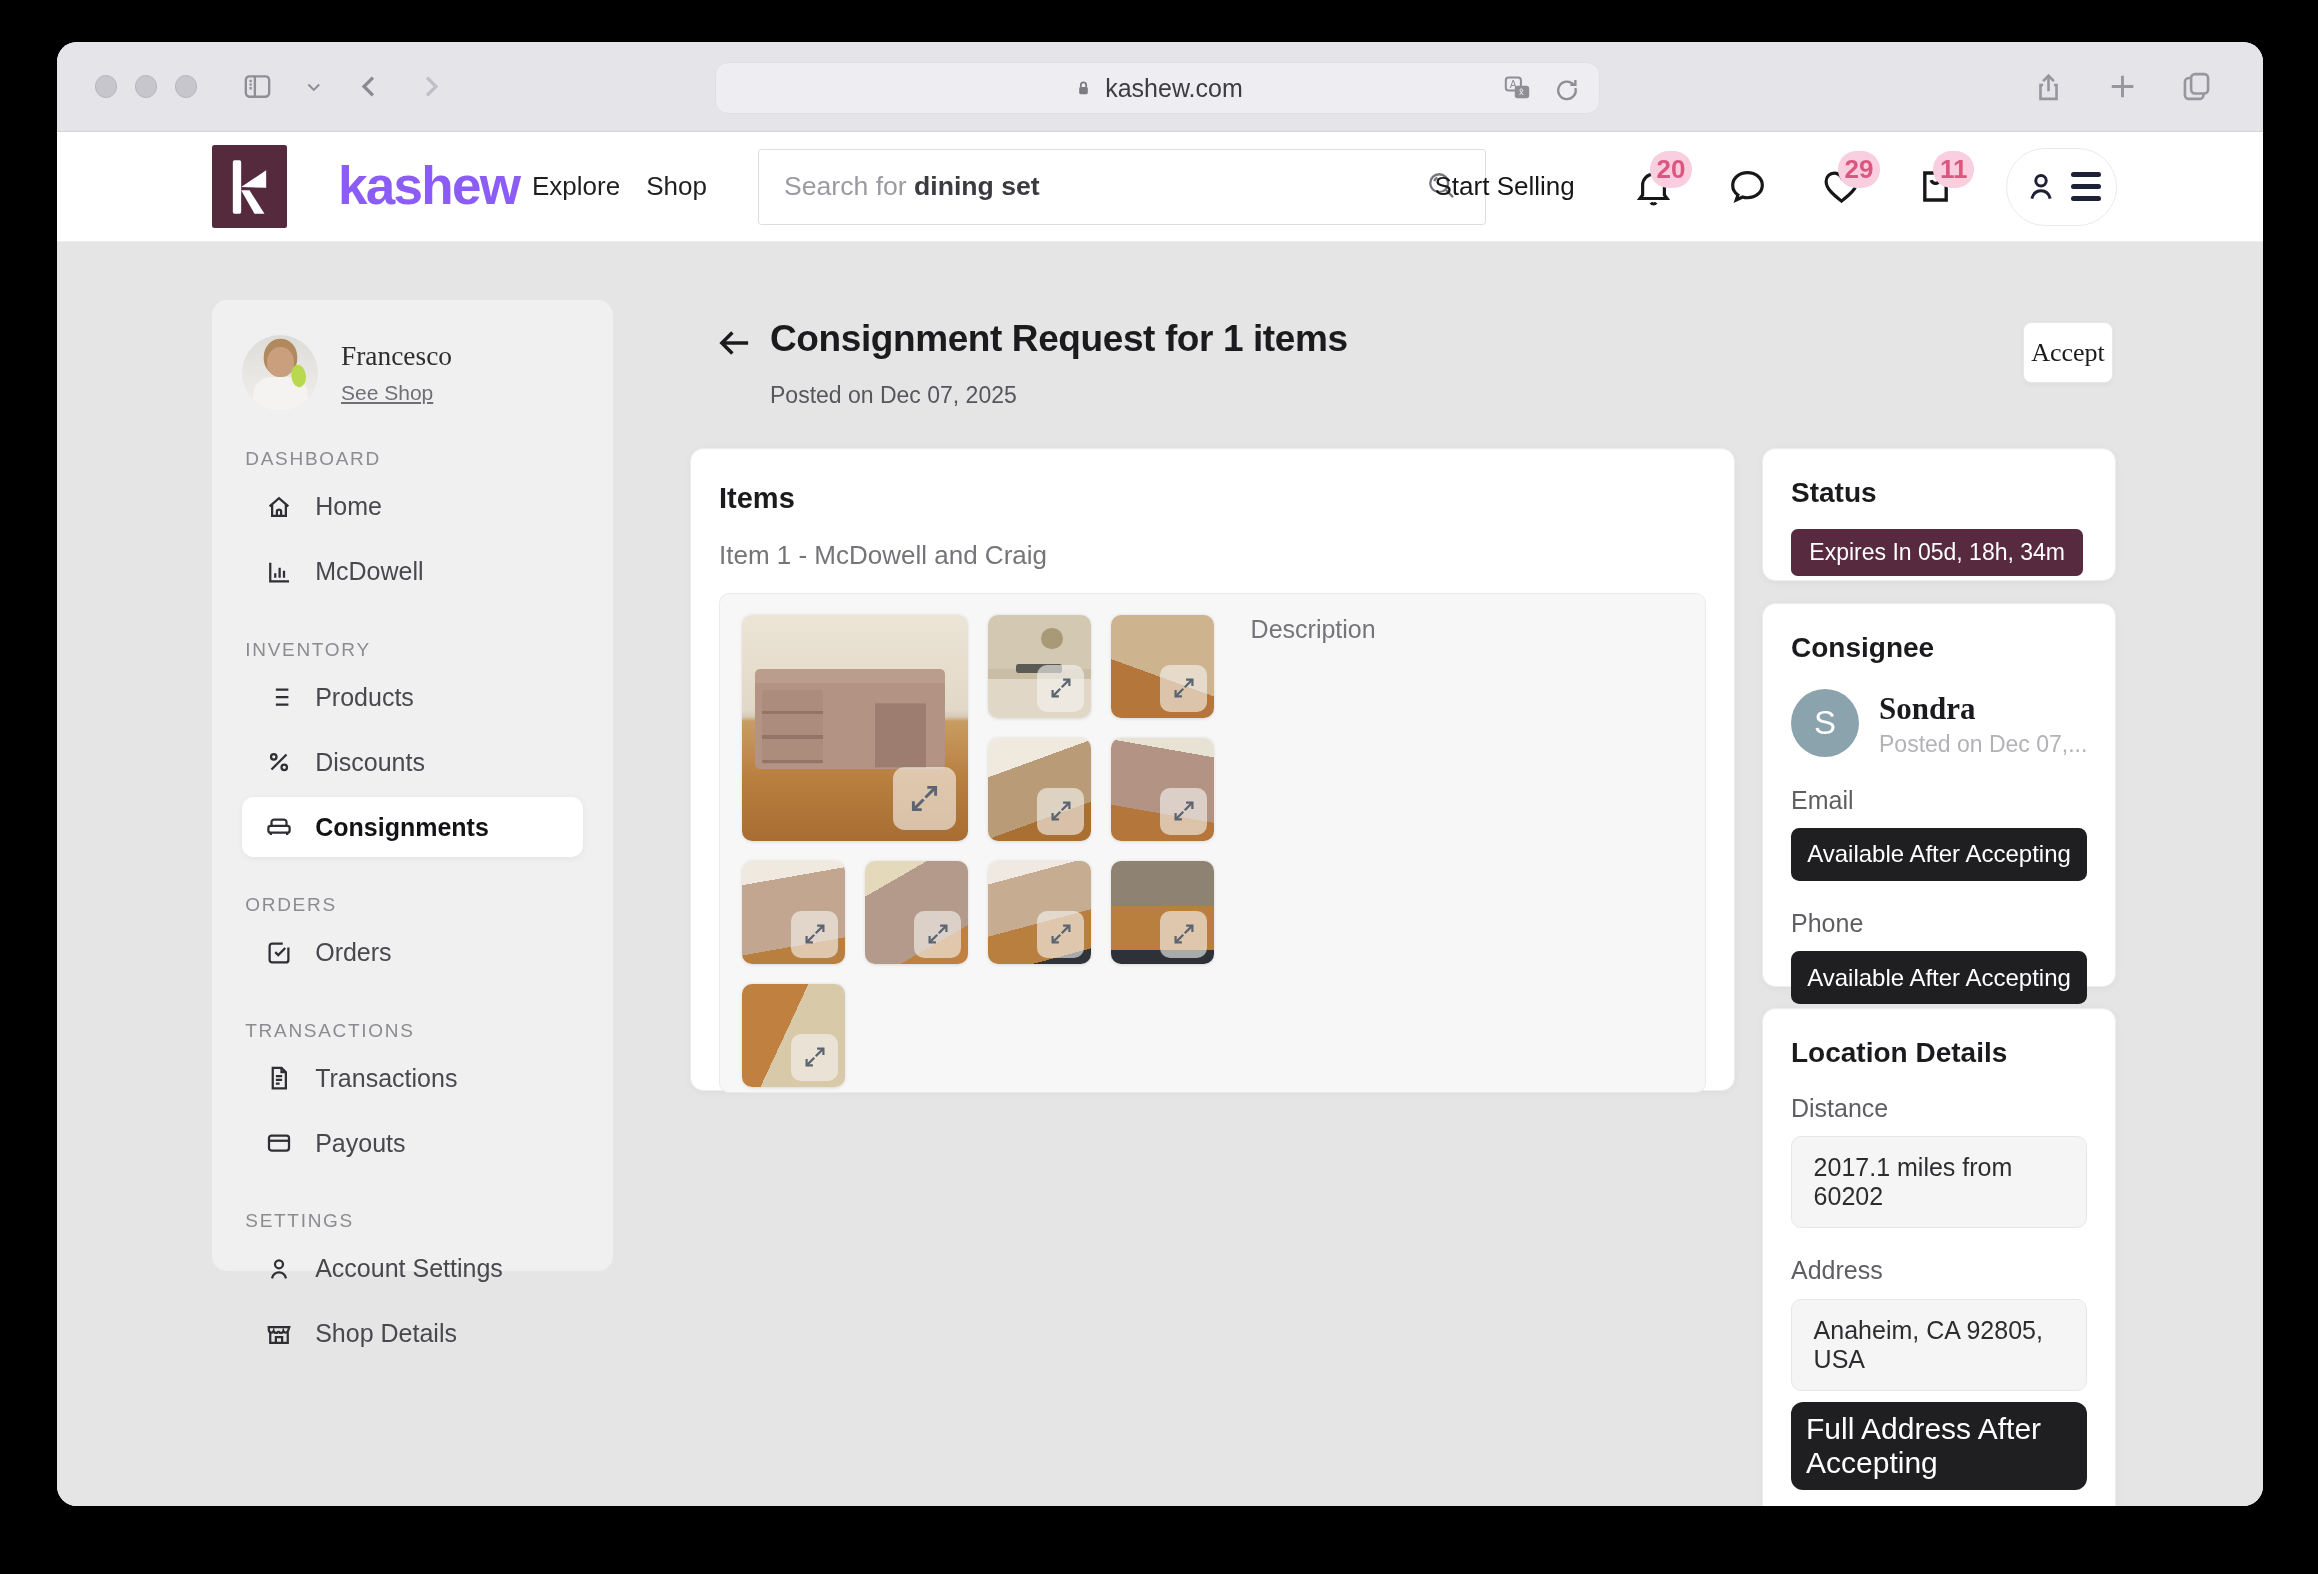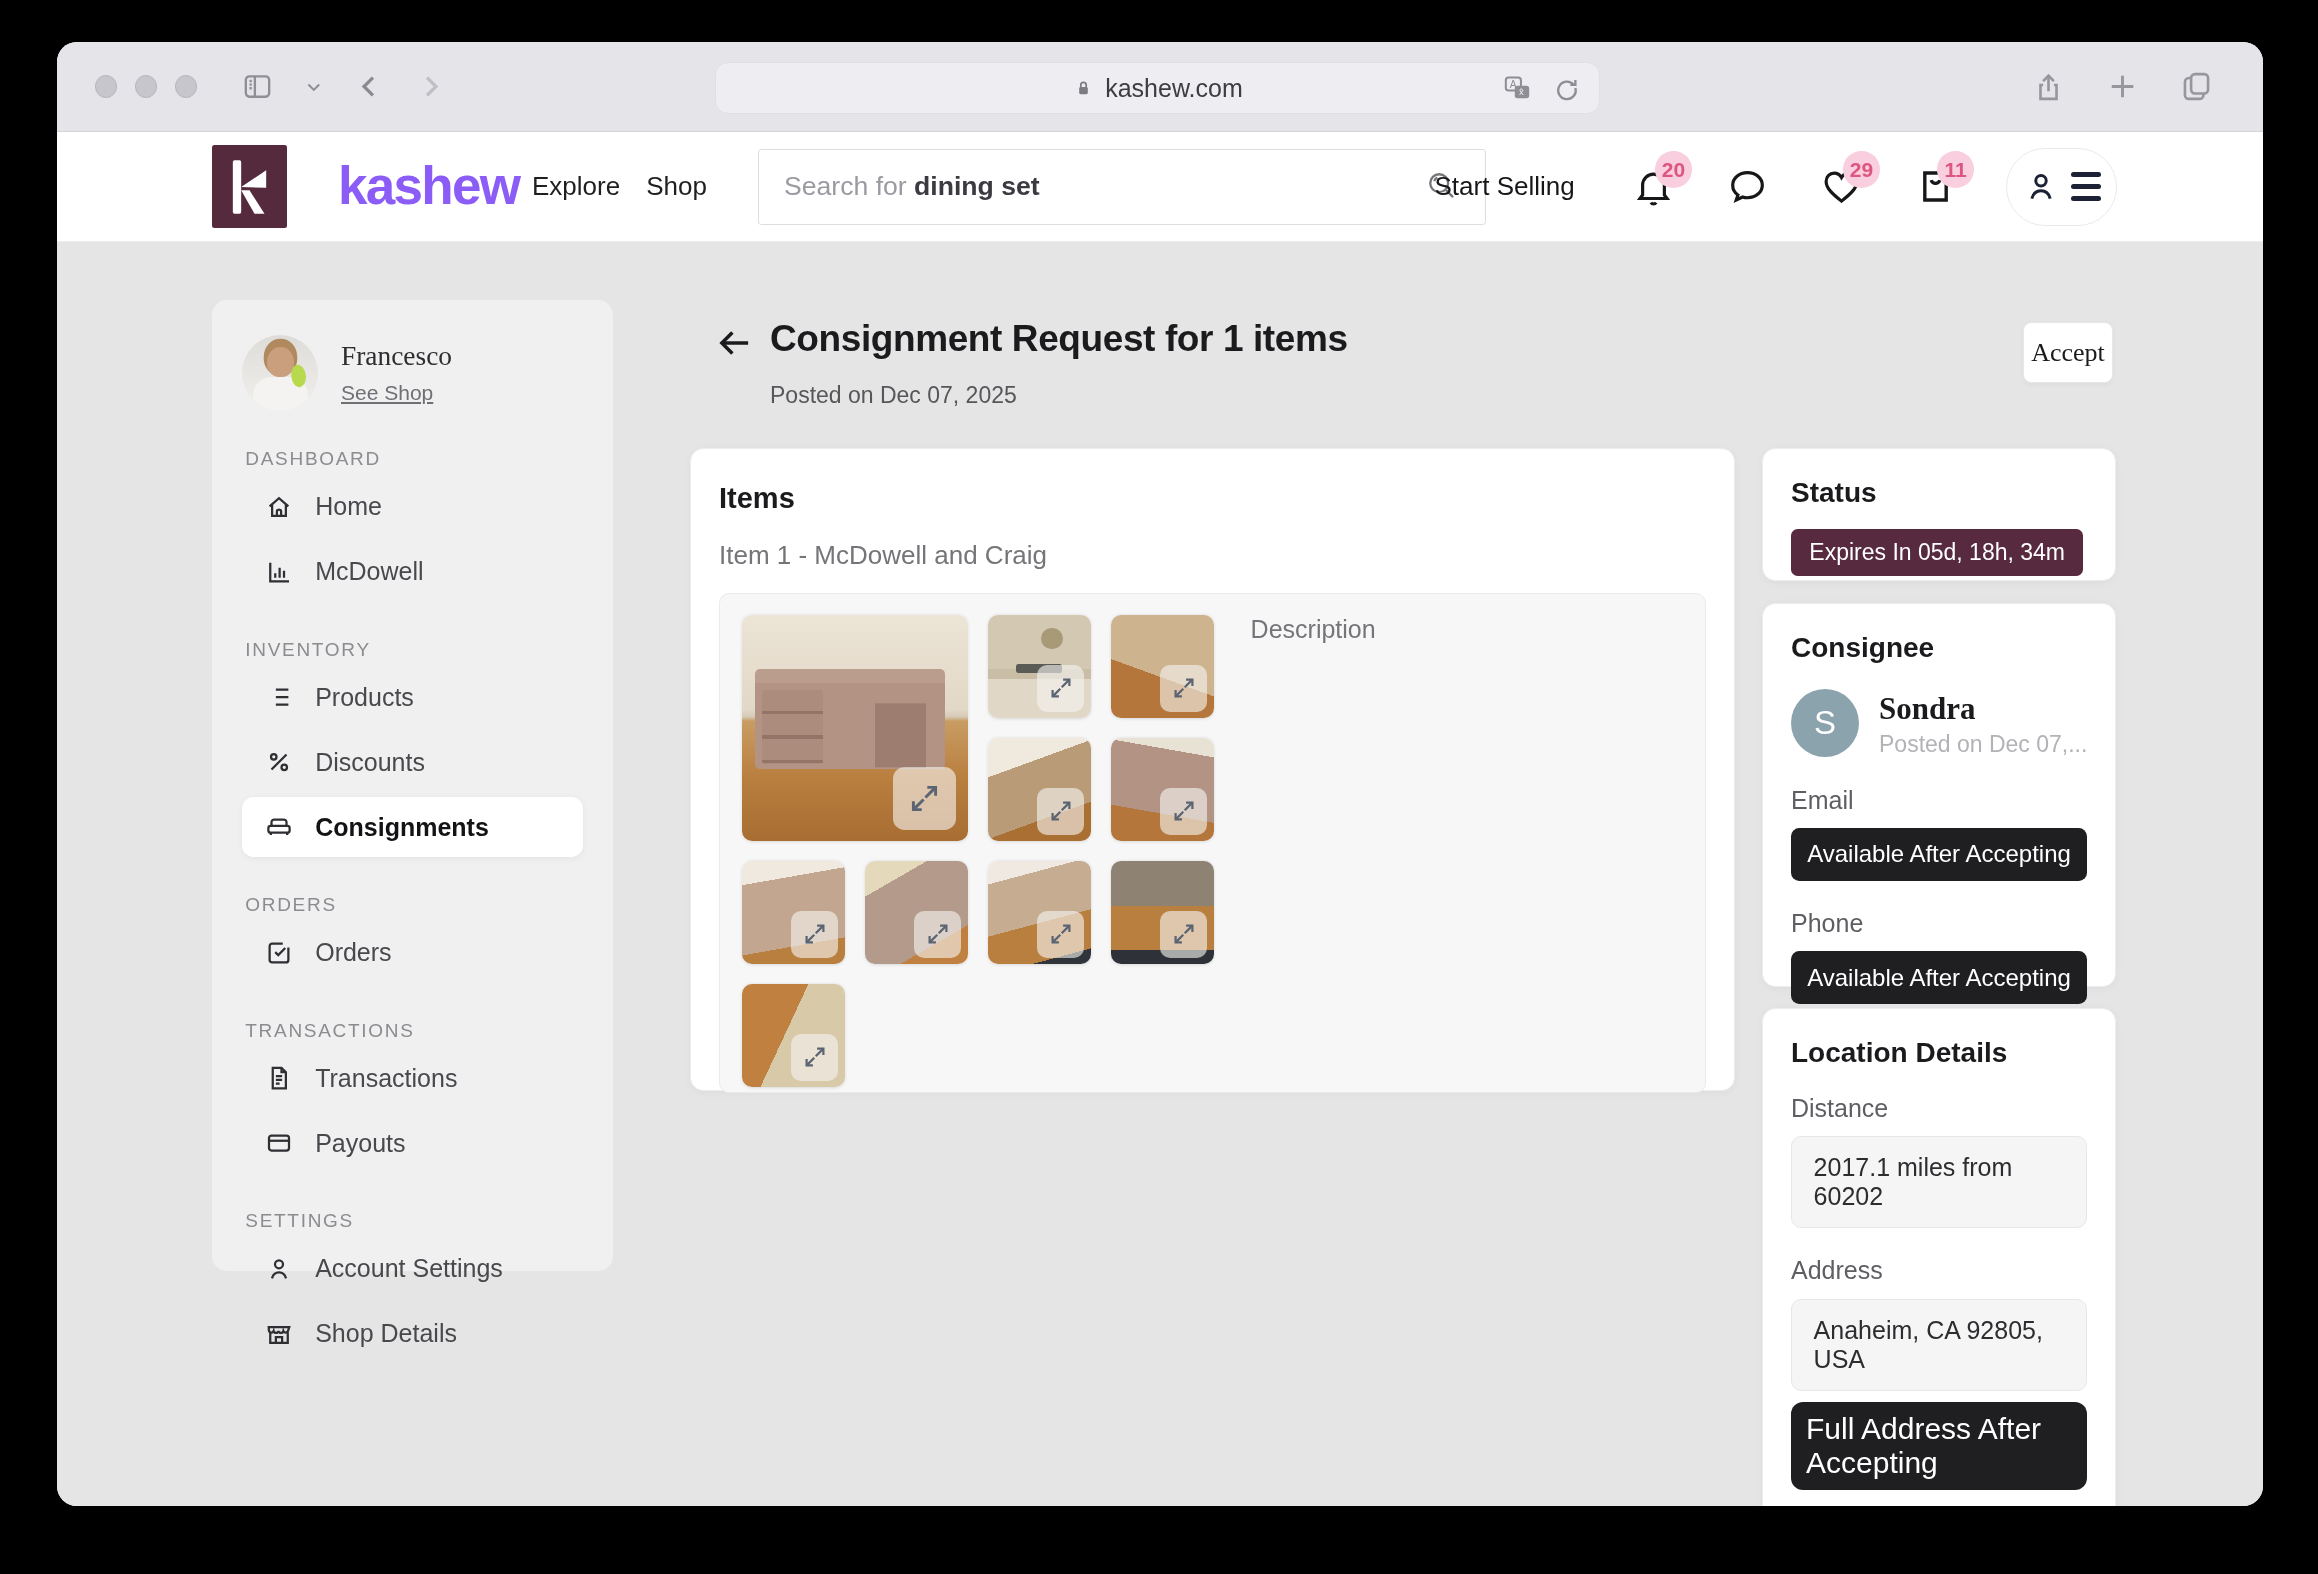--- a/index.html
+++ b/index.html
@@ -35,21 +35,21 @@
   .main-nav span { font-size:26px; color:#1f1f22; cursor:pointer; }
   .search-box { position:absolute; left:701px; top:16.6px; width:728px; height:76px; background:#fff;
     border:1.7px solid #dddce0; border-radius:3.3px; display:flex; align-items:center; padding:0 25px; }
   .search-ph { font-size:26.6px; color:#9b9aa1; }
   .search-ph b { color:#3a3a40; font-weight:700; }
   .search-box .mag { margin-left:auto; color:#77767d; }
   .hdr-right { position:absolute; right:146px; top:0; height:100%; display:flex; align-items:center; gap:47px; }
   .start-selling { font-size:26px; color:#17171a; margin-right:8.3px; white-space:nowrap; }
   .icon-btn { position:relative; width:47px; height:47px; color:#17171a; display:flex; align-items:center; justify-content:center; }
   .nav-badge { position:absolute; top:-11.6px; right:-15px; min-width:37px; height:37px; padding:0 6.6px; border-radius:18.3px;
-    background:#f9cede; color:#dc5680; font-size:21px; font-weight:700; display:flex; align-items:center; justify-content:center; }
+    background:#f9cede; color:#dc5680; font-size:26px; font-weight:700; display:flex; align-items:center; justify-content:center; }
   .avatar-pill { width:111px; height:78px; border:1.7px solid #e9e9eb; border-radius:39px; display:flex;
     align-items:center; justify-content:center; gap:11.6px; color:#1c2136; background:#fff; }
   .burger { display:flex; flex-direction:column; gap:6.6px; }
   .burger i { width:30px; height:5px; border-radius:2.5px; background:#1c2136; }
 
   
   .content { position:relative; height:1265px; background:#e5e5e5; }
 
   
   .side-card { position:absolute; left:155px; top:58px; width:401px; height:971px;

